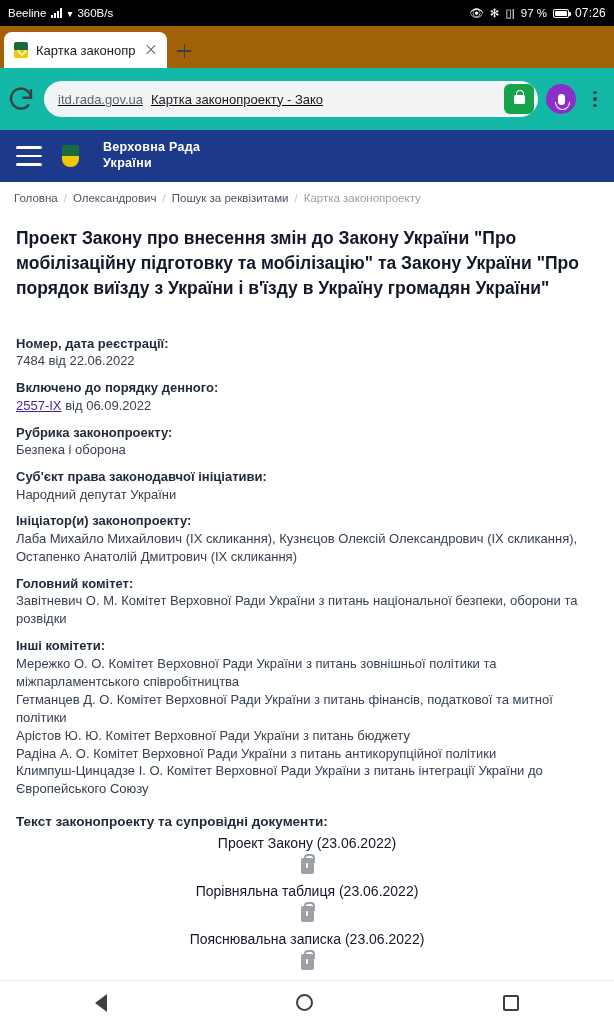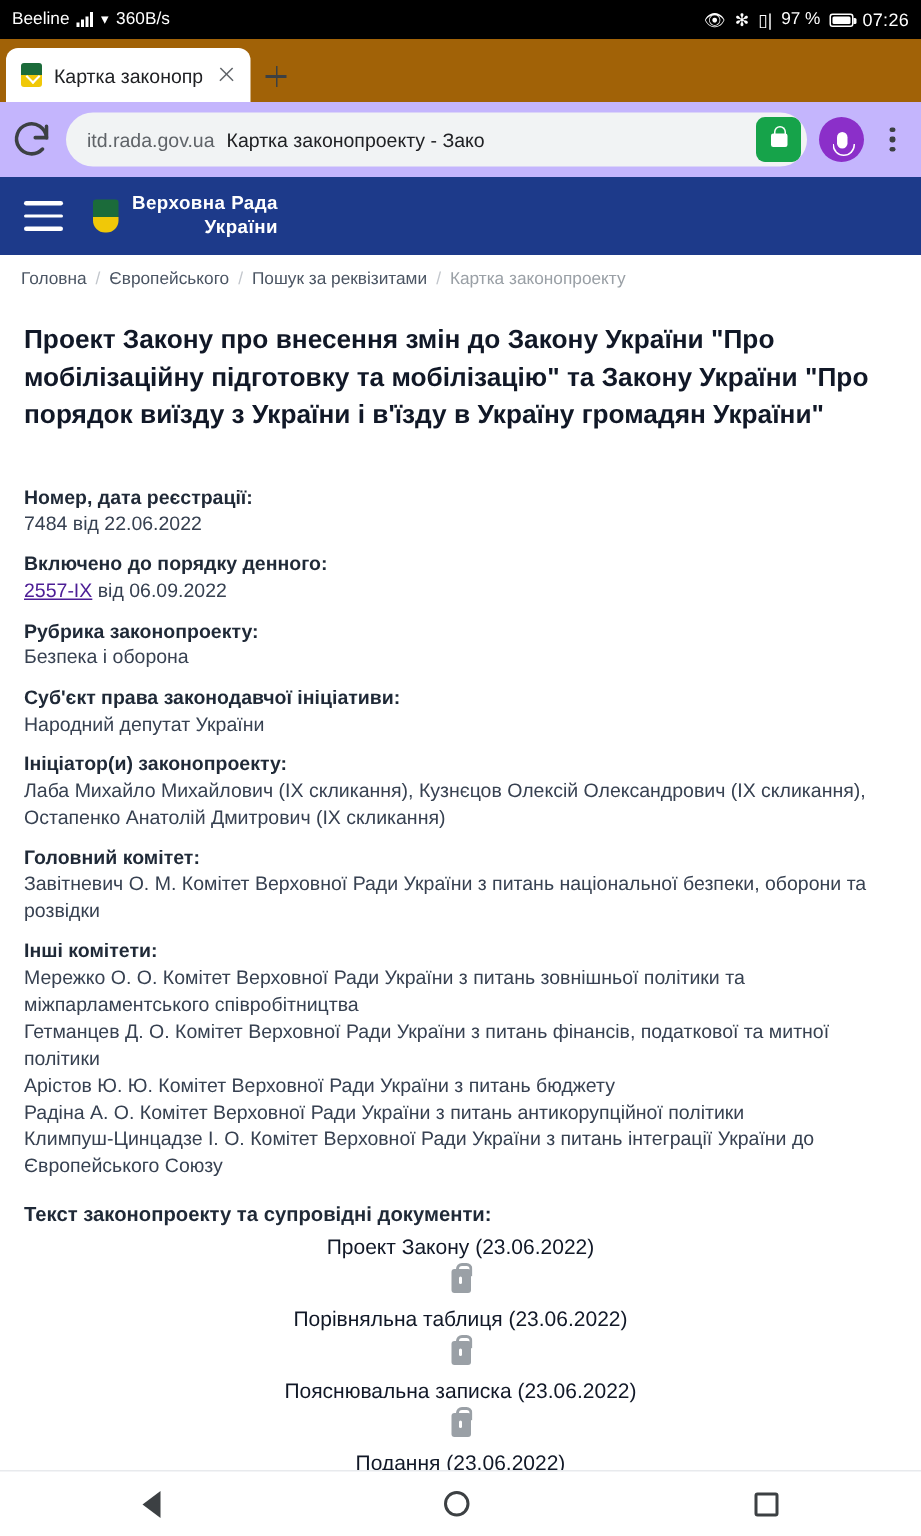--- a/index.html
+++ b/index.html
@@ -68,23 +68,24 @@
   .tab-close::after{transform:rotate(-45deg)}
   .newtab { width: 34px; height: 34px; position: relative; }
   .newtab::before,.newtab::after{
     content:""; position:absolute; background:#3c4043;
   }
   .newtab::before{left:10px; top:16px; width:14px; height:1.6px;}
   .newtab::after{left:16.2px; top:10px; width:1.6px; height:14px;}
 
   
   .omnibar {
-    height: 50px; background: #c4b5fd;
+    height: 62px; background: #14b8a6;
     display: flex; align-items: center; gap: 8px;
     padding: 0 8px 0 6px;
+    text-decoration: underline;
   }
   .reload {
     width: 30px; height: 30px; flex: none; position: relative; color:#3c4043;
   }
   .urlbox {
     flex: 1; height: 36px; background: #f1f3f4; border-radius: 18px;
     display: flex; align-items: center; gap: 8px; padding: 0 4px 0 14px;
     overflow: hidden; min-width: 0;
   }
   .url-host { font-size: 13px; color: #5f6368; white-space: nowrap; flex:none;}
@@ -111,21 +112,21 @@
            align-items:center; justify-content:center; gap:3px; }
   .kebab i { width:3.2px; height:3.2px; border-radius:50%; background:#3c4043; display:block;}
 
   
   .site-header {
     background: #1d3a8a; height: 52px; display: flex; align-items: center;
     padding: 0 16px; gap: 20px;
   }
   .burger { width: 26px; height: 20px; display:flex; flex-direction:column; justify-content:space-between; flex:none;}
   .burger i { height: 2.6px; background:#fff; border-radius:2px; display:block;}
-  .logo-wrap { display:flex; align-items:center; gap: 9px; text-align: right; }
+  .logo-wrap { display:flex; align-items:center; gap: 24px; }
   .logo-mark {
     width: 17px; height: 22px; flex:none;
     background: linear-gradient(#1b6b3a 0 52%, #f0c808 52% 100%);
     border-radius: 2px 2px 8px 8px;
   }
   .logo-text { color:#fff; font-size: 12.5px; font-weight: 700; line-height: 1.25; letter-spacing: .3px;}
 
   
   .crumbs {
     display:flex; align-items:center; flex-wrap: wrap; gap: 6px;
@@ -243,21 +244,21 @@
     <span class="logo-text">
       <span>Верховна Рада</span><br>
       <span>України</span>
     </span>
   </div>
 </div>
 
 <div class="crumbs">
   <a href="#">Головна</a>
   <span class="crumb-sep">/</span>
-  <a href="#">Європейського</a>
+  <a href="#">Олександрович</a>
   <span class="crumb-sep">/</span>
   <a href="#">Пошук за реквізитами</a>
   <span class="crumb-sep">/</span>
   <span class="crumb-current">Картка законопроекту</span>
 </div>
 
 <div class="content">
 
   <div class="doc-title">Проект Закону про внесення змін до Закону України "Про мобілізаційну підготовку та мобілізацію" та Закону України "Про порядок виїзду з України і в'їзду в Україну громадян України"</div>
 

